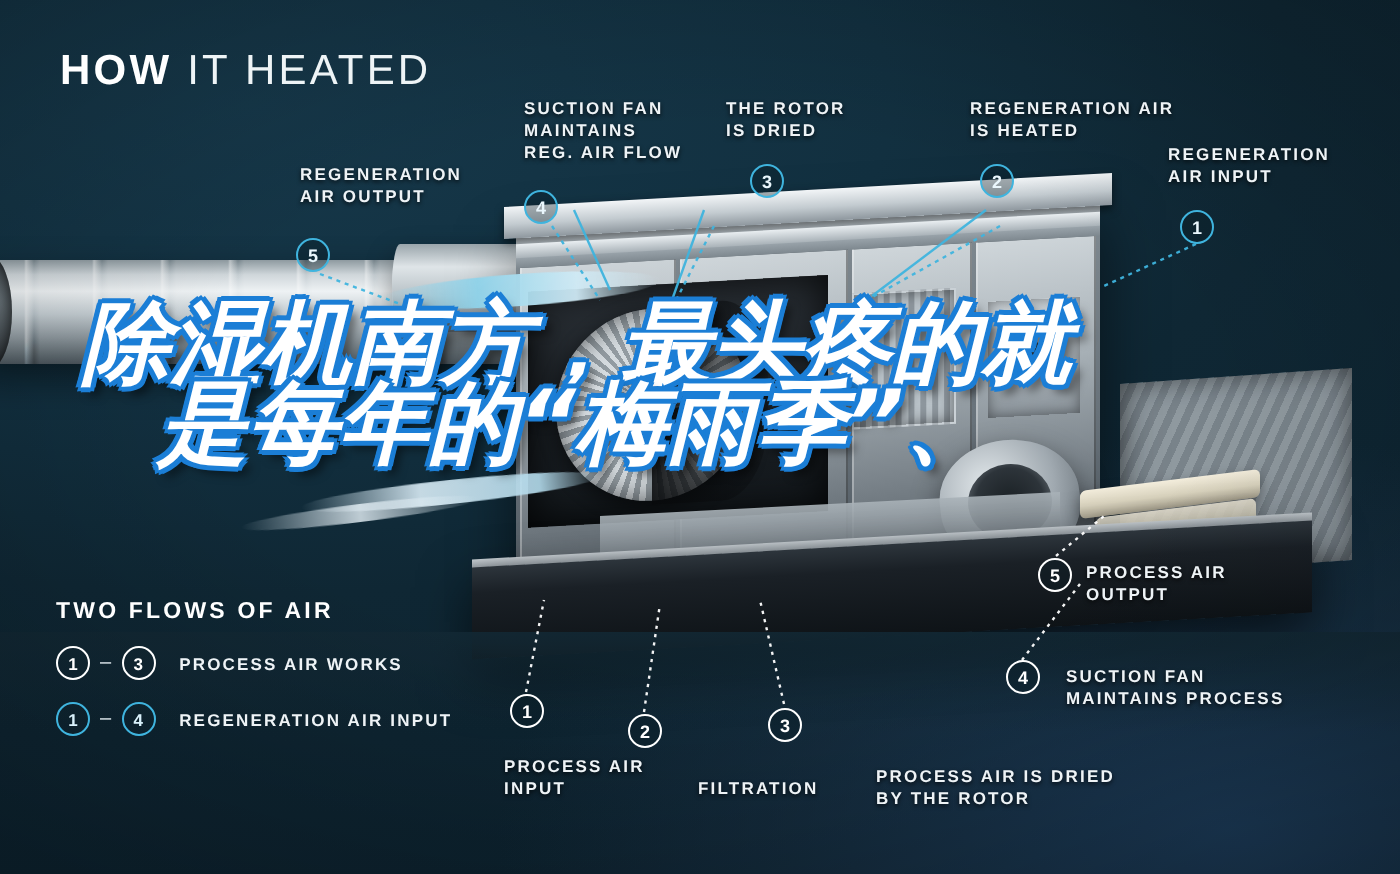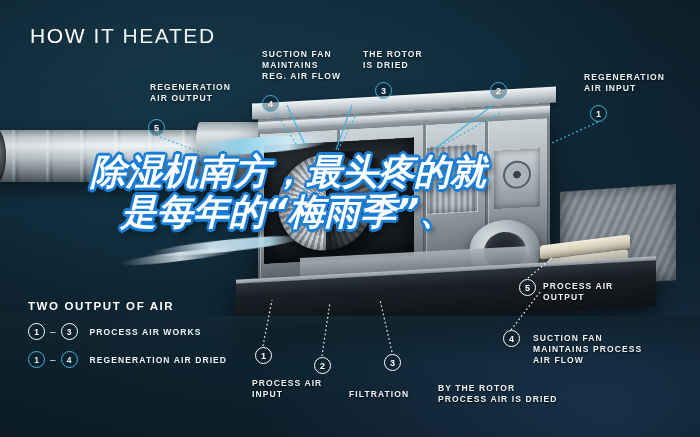--- a/index.html
+++ b/index.html
@@ -172,21 +172,21 @@
     background:linear-gradient(90deg,rgba(190,225,240,0),#d9ecf6 40%,#b4dced 80%,rgba(180,220,237,0));
     transform:rotate(-6deg);opacity:.9;}
   .rb3{left:120px;top:160px;width:120px;height:9px;
     background:linear-gradient(90deg,rgba(255,255,255,0),#eaf5fb 50%,rgba(234,245,251,0));
     transform:rotate(-7deg);opacity:.8;}
 
   
   .howtitle{
     position:absolute;left:30px;top:24px;font-size:21px;letter-spacing:1.6px;color:#fff;
   }
-  .howtitle b{font-weight:400;}
+  .howtitle b{font-weight:700;}
   .howtitle span{font-weight:300;color:#eef4f6;}
 
   
   .lab{
     position:absolute;color:#eef3f6;font-size:8.5px;font-weight:700;
     letter-spacing:1.1px;line-height:1.32;text-transform:uppercase;
     text-shadow:0 1px 2px rgba(0,0,0,.75);
   }
 
   
@@ -213,21 +213,21 @@
   }
   .lgcirc.w{border:1.3px solid #fff;}
   .lgcirc.b{border:1.3px solid #3fb4de;color:#d9f1fb;}
   .dash{margin:0 5px;color:#dfe9ee;font-size:10px;}
   .lgtext{margin-left:12px;font-size:8.5px;font-weight:700;letter-spacing:1.1px;color:#eef3f6;}
 
   
   .cn{
     position:absolute;left:0;top:152px;width:576px;text-align:center;
     font-family:"DejaVu Sans","Liberation Sans",sans-serif;
-    font-weight:700;font-style:italic;font-size:36px;line-height:40px;
+    font-weight:700;font-style:italic;font-size:45px;line-height:40px;
     color:#ffffff;letter-spacing:0px;
     text-shadow:
       2.6px 0 0 #1b7ed6, -2.6px 0 0 #1b7ed6, 0 2.6px 0 #1b7ed6, 0 -2.6px 0 #1b7ed6,
       1.9px 1.9px 0 #1b7ed6, -1.9px 1.9px 0 #1b7ed6, 1.9px -1.9px 0 #1b7ed6, -1.9px -1.9px 0 #1b7ed6,
       4px 4px 5px rgba(0,0,0,.5);
     pointer-events:none;
   }
   .cn div{white-space:pre;}
 </style>
 </head>
@@ -316,73 +316,76 @@
     <div>REG. AIR FLOW</div>
   </div>
   <div class="num b" style="left:262px;top:95px;">4</div>
 
   <div class="lab" style="left:363px;top:49px;">
     <div>THE ROTOR</div>
     <div>IS DRIED</div>
   </div>
   <div class="num b" style="left:375px;top:82px;">3</div>
 
+  <div class="lab" style="left:485px;top:49px;">
+    <div>REGENERATION AIR</div>
+    <div>IS HEATED</div>
+  </div>
   <div class="num b" style="left:490px;top:82px;">2</div>
 
   <div class="lab" style="left:584px;top:72px;">
     <div>REGENERATION</div>
     <div>AIR INPUT</div>
   </div>
   <div class="num b" style="left:590px;top:105px;">1</div>
 
   <div class="num w" style="left:519px;top:279px;">5</div>
   <div class="lab" style="left:543px;top:281px;">
     <div>PROCESS AIR</div>
     <div>OUTPUT</div>
   </div>
 
   <div class="num w" style="left:503px;top:330px;">4</div>
   <div class="lab" style="left:533px;top:333px;">
     <div>SUCTION FAN</div>
     <div>MAINTAINS PROCESS</div>
-    <div>AIR FLOW</div>
   </div>
 
   <div class="num w" style="left:255px;top:347px;">1</div>
   <div class="lab" style="left:252px;top:378px;">
     <div>PROCESS AIR</div>
     <div>INPUT</div>
   </div>
 
   <div class="num w" style="left:314px;top:357px;">2</div>
   <div class="lab" style="left:349px;top:389px;">
     <div>FILTRATION</div>
   </div>
 
   <div class="num w" style="left:384px;top:354px;">3</div>
   <div class="lab" style="left:438px;top:383px;">
+    <div>PROCESS AIR IS DRIED</div>
     <div>BY THE ROTOR</div>
-    <div>PROCESS AIR IS DRIED</div>
   </div>
 
   <div class="legend">
-    <h3>TWO OUTPUT OF AIR</h3>
+    <h3>TWO FLOWS OF AIR</h3>
 
     <div class="lgrow">
       <div class="lgcirc w">1</div>
       <div class="dash">–</div>
       <div class="lgcirc w">3</div>
       <div class="lgtext">PROCESS AIR WORKS</div>
     </div>
 
     <div class="lgrow">
       <div class="lgcirc b">1</div>
       <div class="dash">–</div>
       <div class="lgcirc b">4</div>
-      <div class="lgtext">REGENERATION AIR DRIED</div>
+      <div class="lgtext">REGENERATION AIR INPUT</div>
     </div>
   </div>
 
   <div class="cn">
     <div>除湿机南方，最头疼的就</div>
     <div>是每年的“梅雨季”、</div>
   </div>
 
 </div>
 

